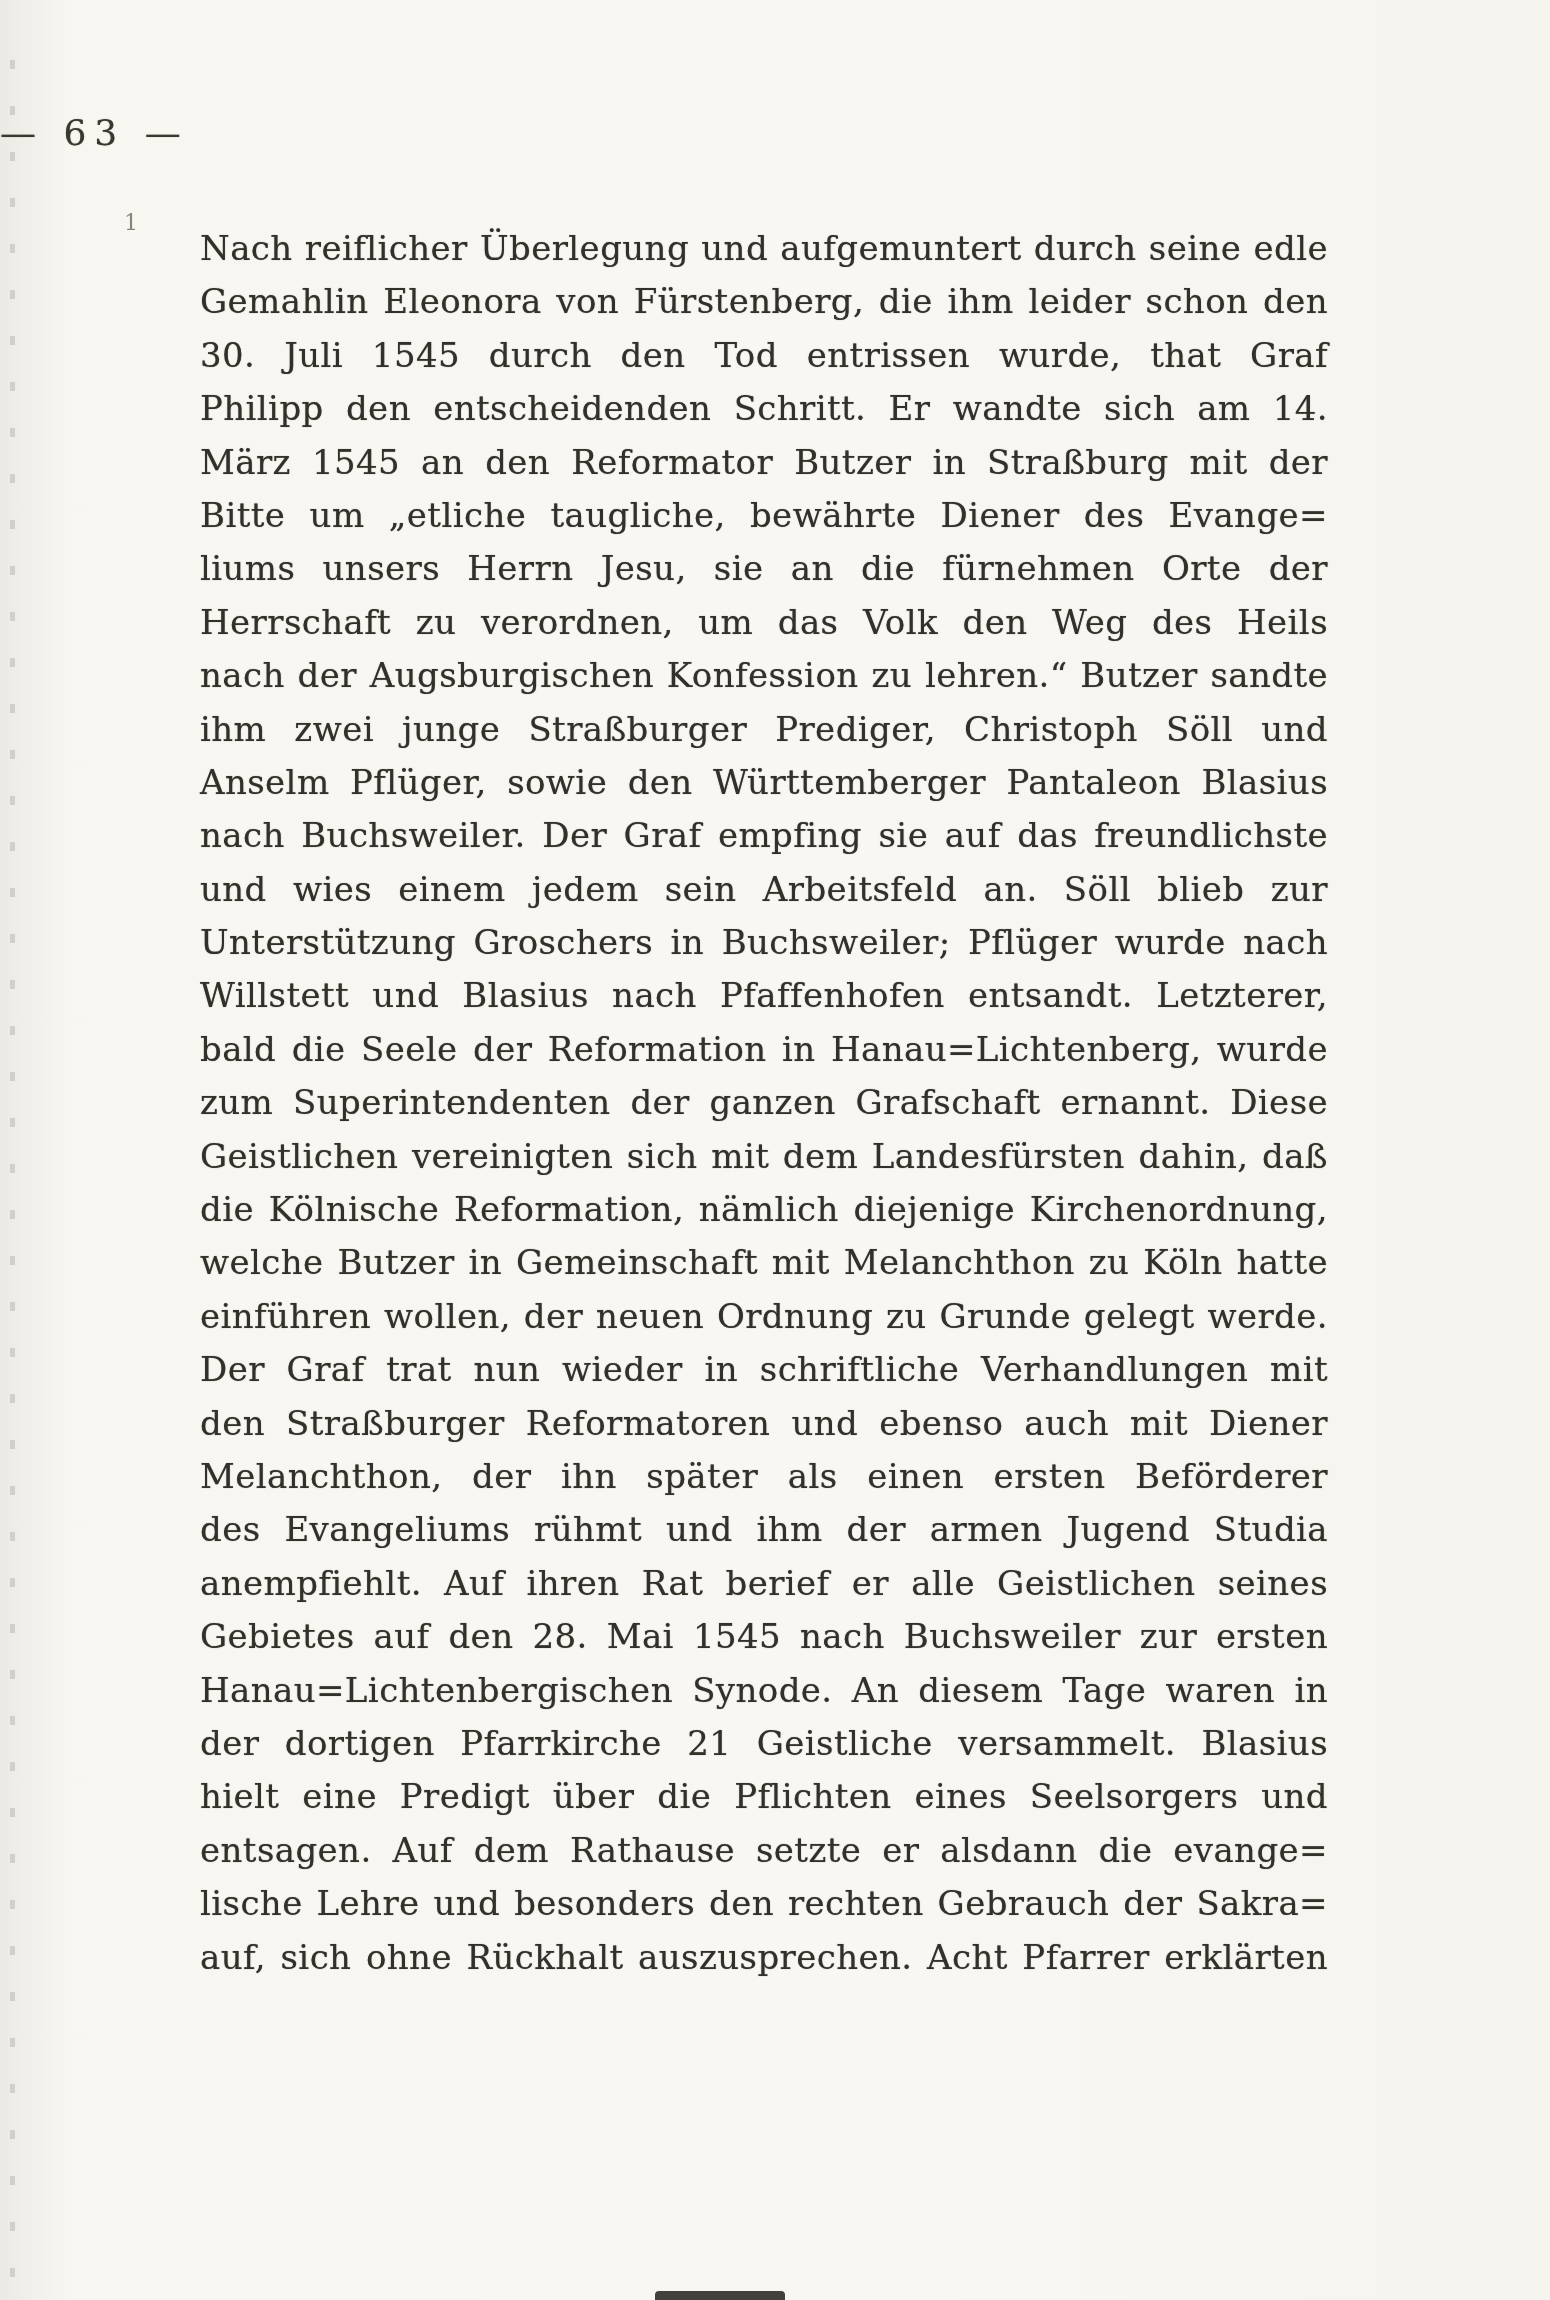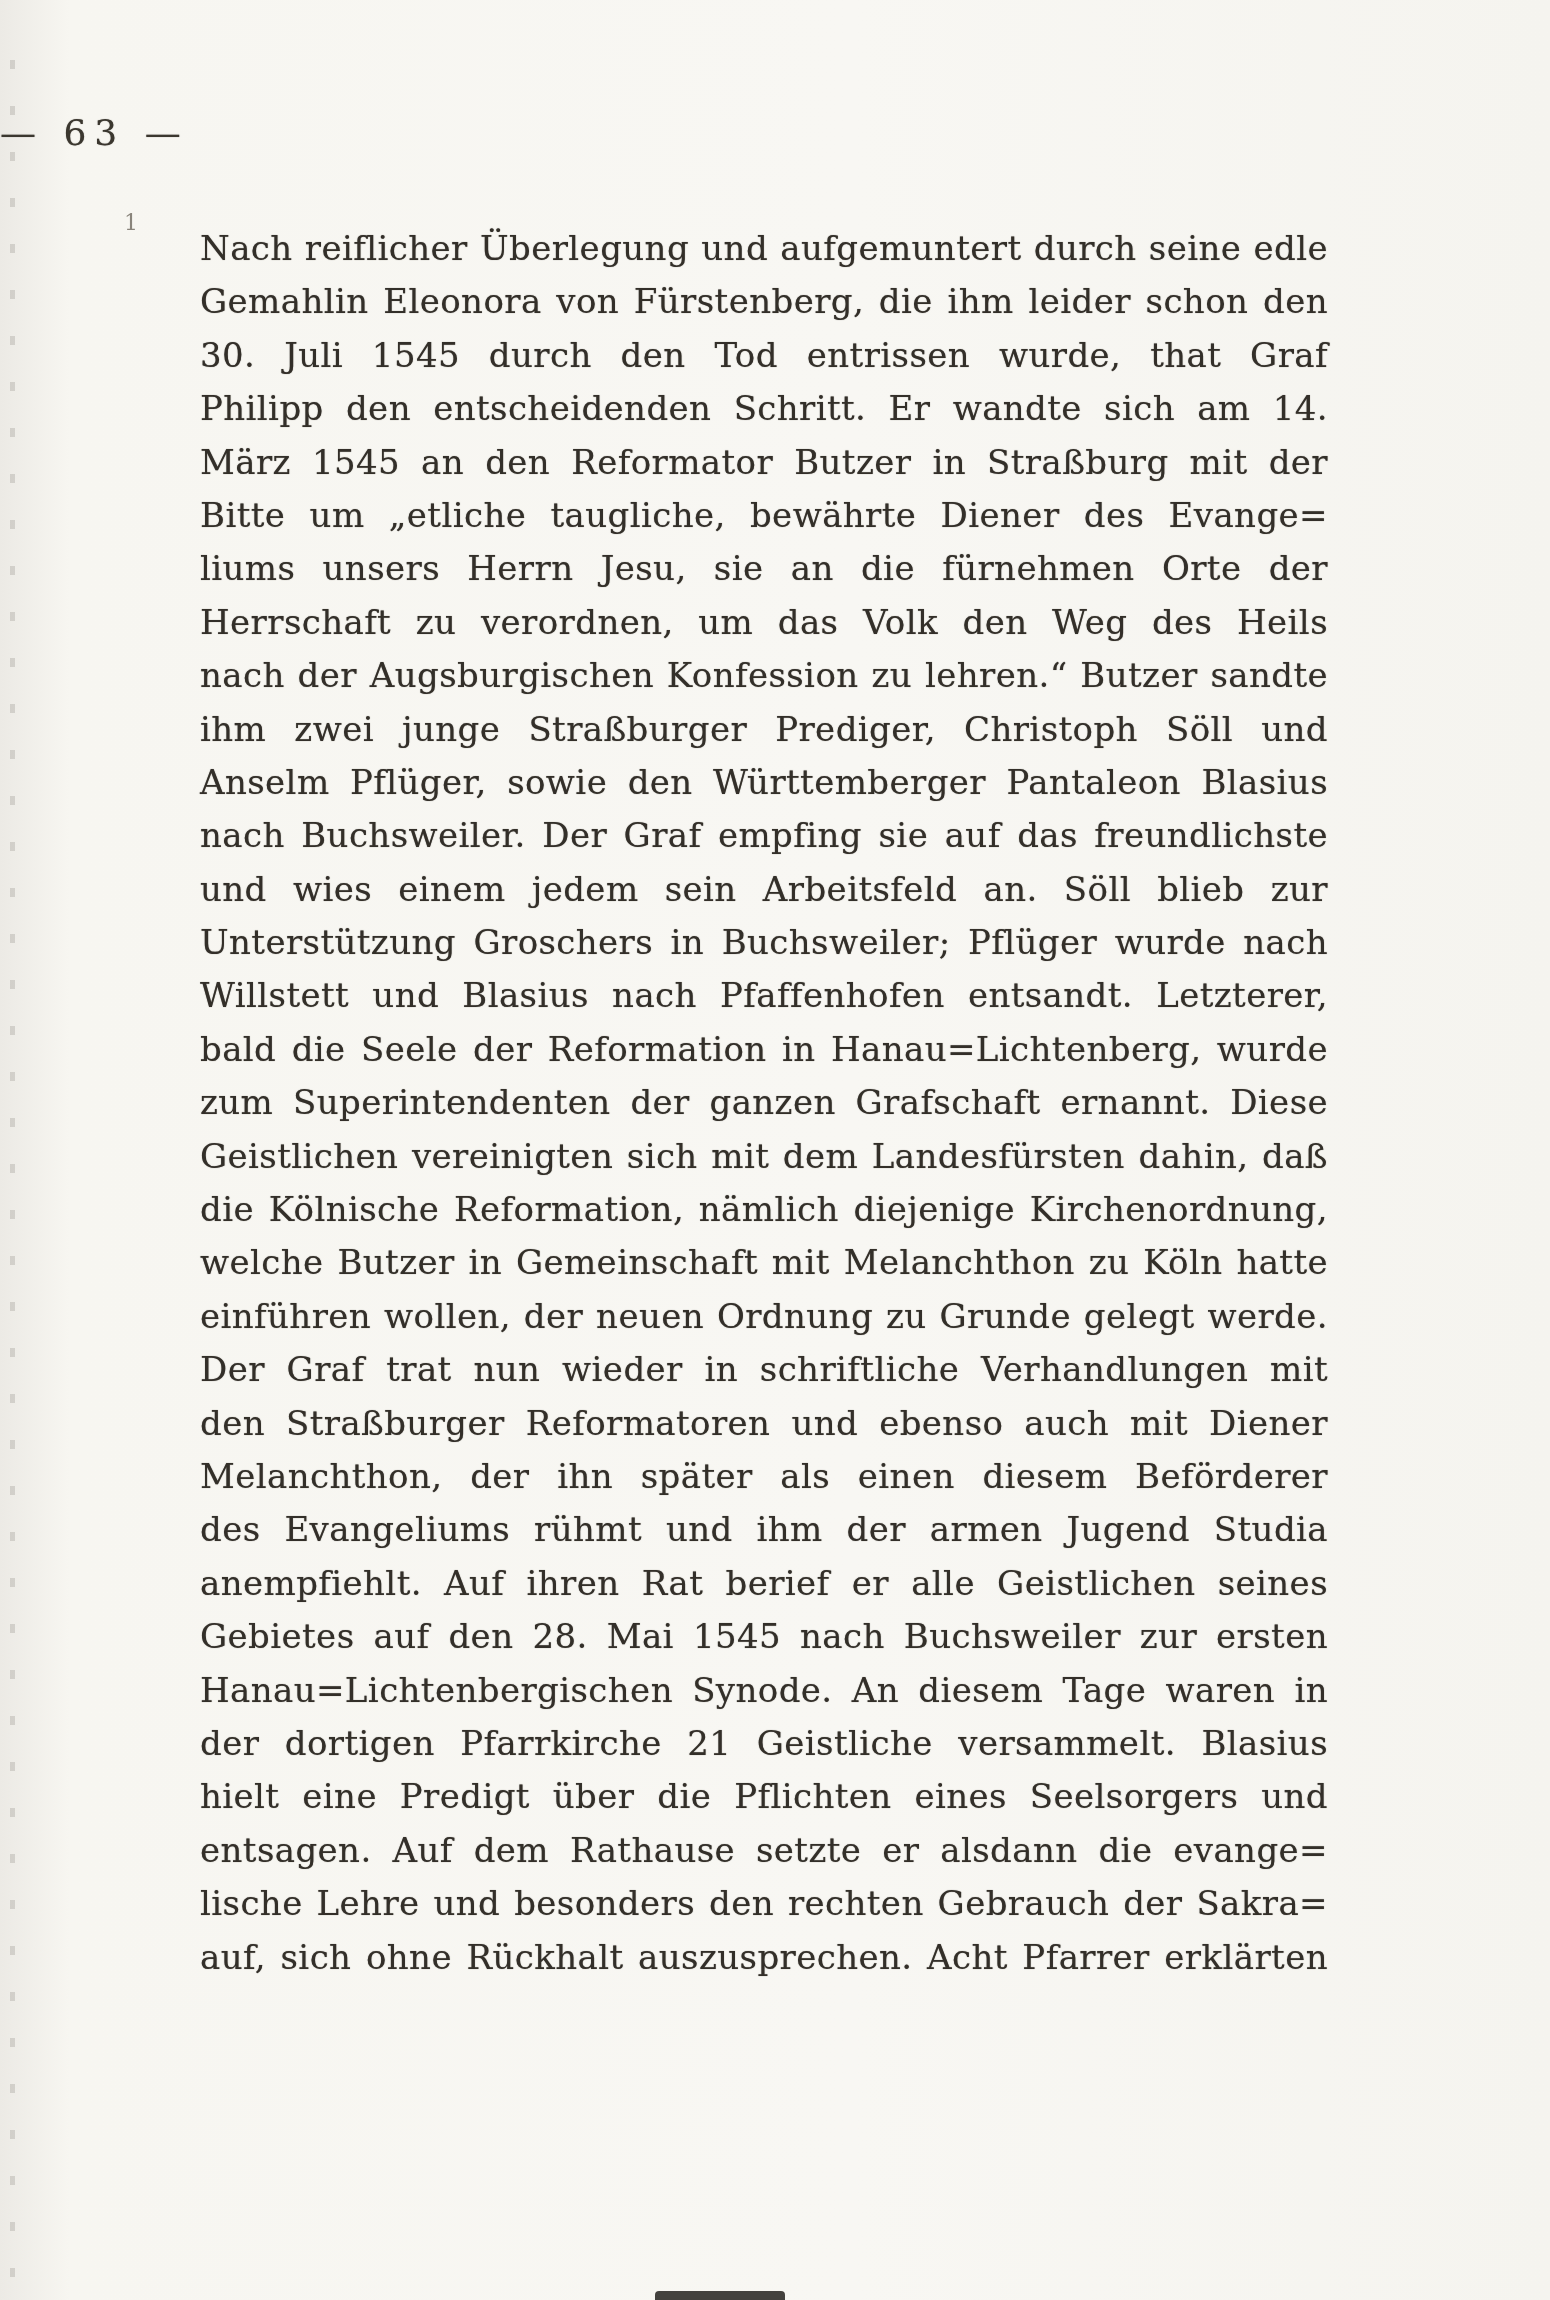--- a/index.html
+++ b/index.html
@@ -102,21 +102,21 @@
       <div class="line">Unterstützung Groschers in Buchsweiler; Pflüger wurde nach</div>
       <div class="line">Willstett und Blasius nach Pfaffenhofen entsandt.  Letzterer,</div>
       <div class="line">bald die Seele der Reformation in Hanau=Lichtenberg, wurde</div>
       <div class="line">zum Superintendenten der ganzen Grafschaft ernannt.  Diese</div>
       <div class="line">Geistlichen vereinigten sich mit dem Landesfürsten dahin, daß</div>
       <div class="line">die Kölnische Reformation, nämlich diejenige Kirchenordnung,</div>
       <div class="line">welche Butzer in Gemeinschaft mit Melanchthon zu Köln hatte</div>
       <div class="line">einführen wollen, der neuen Ordnung zu Grunde gelegt werde.</div>
       <div class="line">Der Graf trat nun wieder in schriftliche Verhandlungen mit</div>
       <div class="line">den Straßburger Reformatoren und ebenso auch mit Diener</div>
-      <div class="line">Melanchthon, der ihn später als einen diesem Beförderer</div>
+      <div class="line">Melanchthon, der ihn später als einen ersten Beförderer</div>
       <div class="line">des Evangeliums rühmt und ihm der armen Jugend Studia</div>
       <div class="line">anempfiehlt.  Auf ihren Rat berief er alle Geistlichen seines</div>
       <div class="line">Gebietes auf den 28. Mai 1545 nach Buchsweiler zur ersten</div>
       <div class="line">Hanau=Lichtenbergischen Synode.  An diesem Tage waren in</div>
       <div class="line">der dortigen Pfarrkirche 21 Geistliche versammelt.  Blasius</div>
       <div class="line">hielt eine Predigt über die Pflichten eines Seelsorgers und</div>
       <div class="line">entsagen.  Auf dem Rathause setzte er alsdann die evange=</div>
       <div class="line">lische Lehre und besonders den rechten Gebrauch der Sakra=</div>
       <div class="line">auf, sich ohne Rückhalt auszusprechen.  Acht Pfarrer erklärten</div>
     </div>

